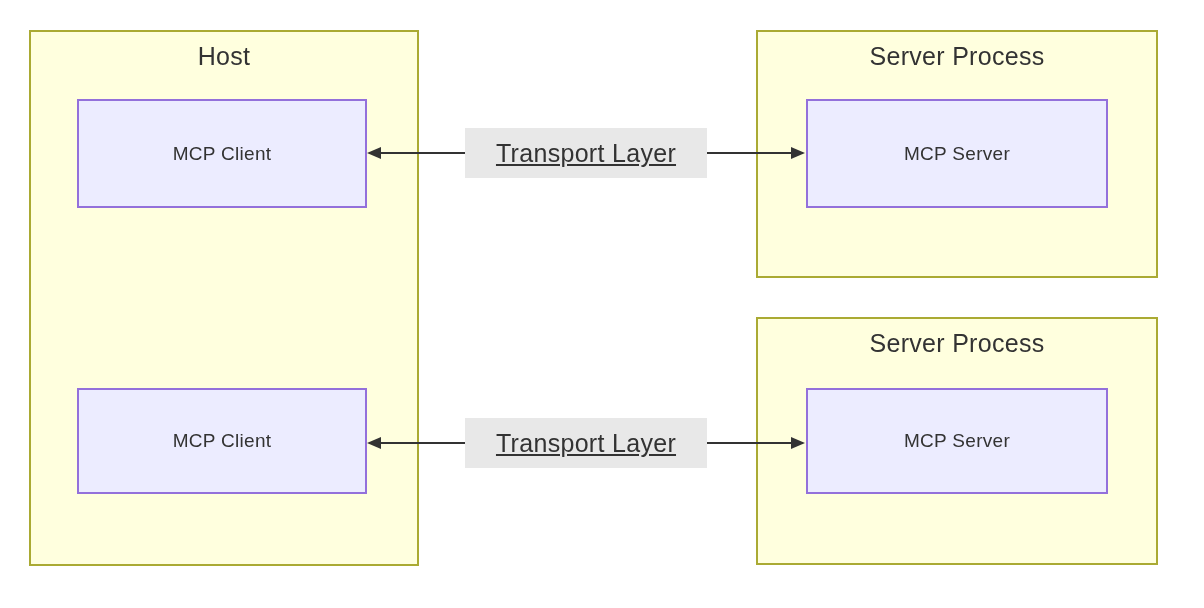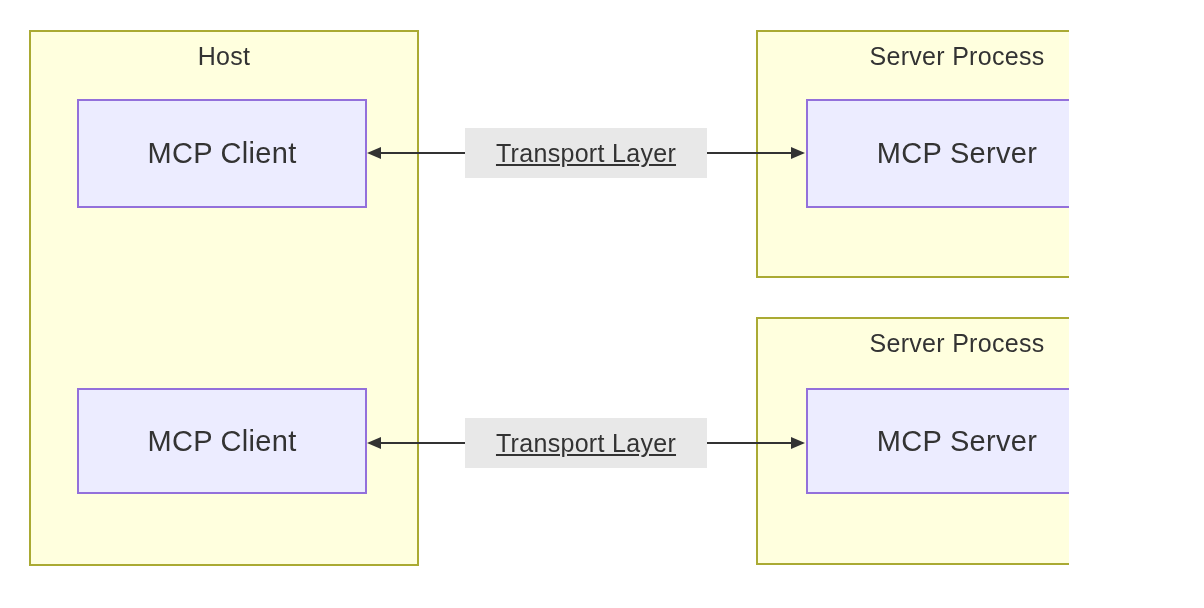--- a/index.html
+++ b/index.html
@@ -9,21 +9,21 @@
     --node-border: #9370db;
     --edge-color: #333333;
     --edge-label-bg: #e8e8e8;
     --text-color: #333333;
     --canvas-bg: #ffffff;
   }
   * { margin: 0; padding: 0; box-sizing: border-box; }
   html, body { background: var(--canvas-bg); }
   .canvas {
     position: relative;
-    width: 1069px;
+    width: 1204px;
     height: 608px;
     background: var(--canvas-bg);
     font-family: "Liberation Sans", sans-serif;
     color: var(--text-color);
     overflow: hidden;
   }
   .cluster {
     position: absolute;
     background: var(--cluster-fill);
     border: 2px solid var(--cluster-border);
@@ -38,21 +38,21 @@
   }
   .node {
     position: absolute;
     background: var(--node-fill);
     border: 2px solid var(--node-border);
     display: flex;
     align-items: center;
     justify-content: center;
   }
   .node-label {
-    font-size: 29px;
+    font-size: 19px;
     letter-spacing: 0.3px;
     color: var(--text-color);
   }
   .edge-line {
     position: absolute;
     height: 2px;
     background: var(--edge-color);
   }
   .arrowhead {
     position: absolute;

